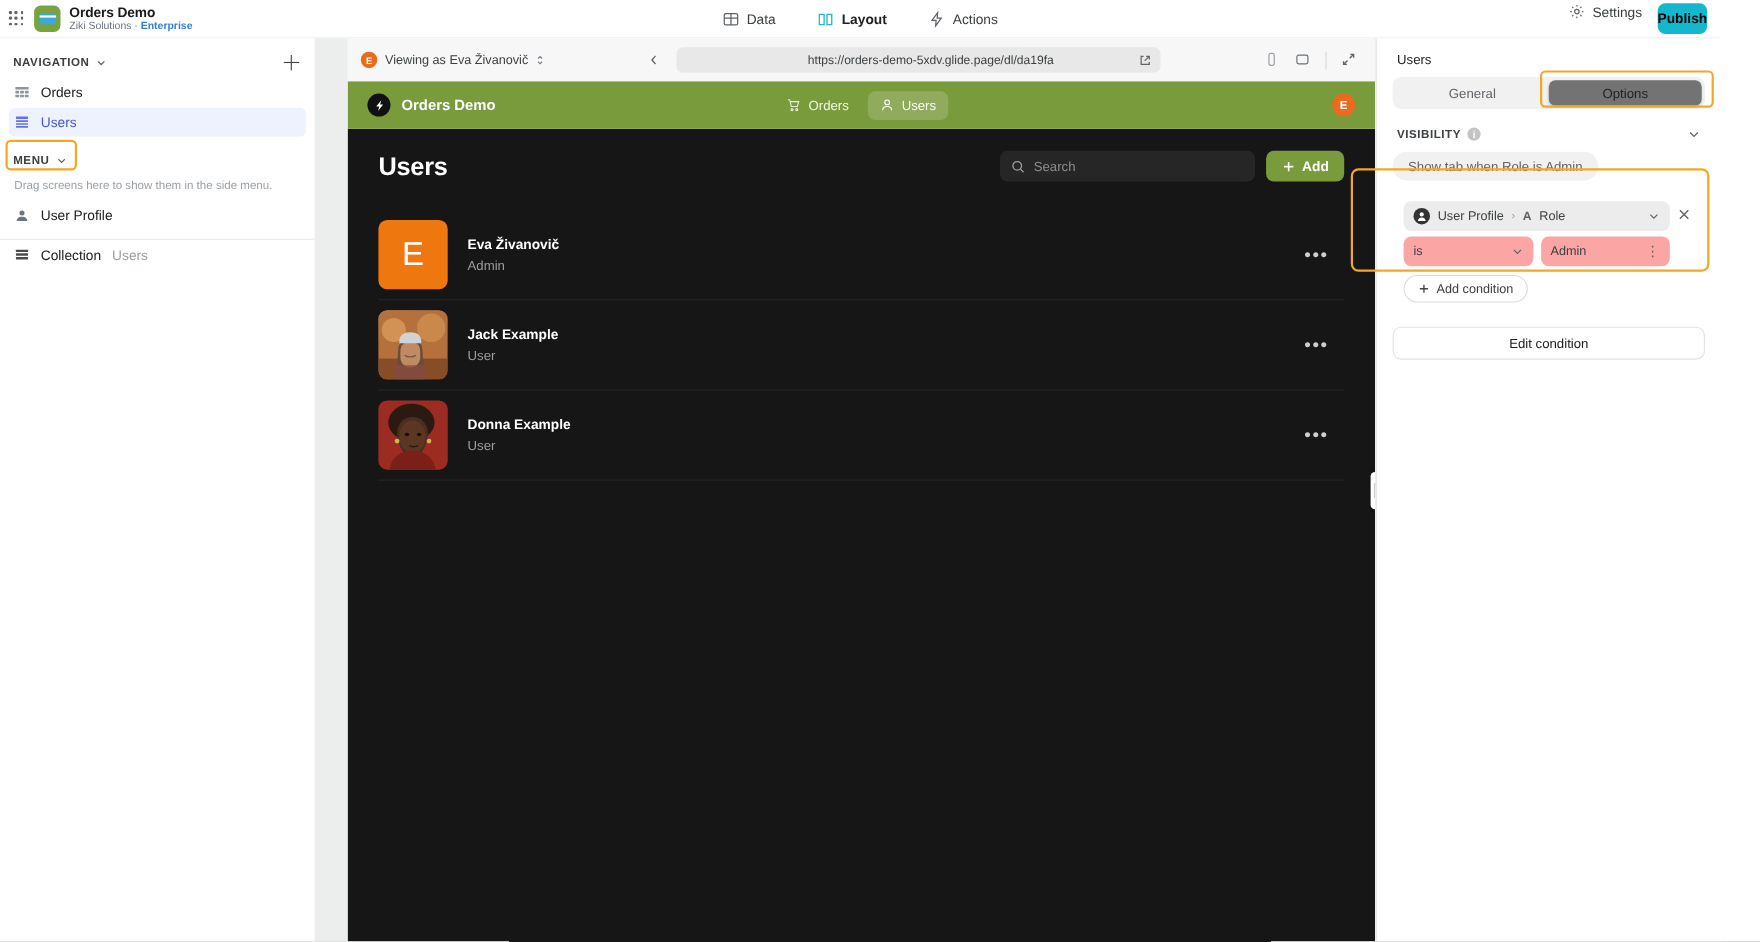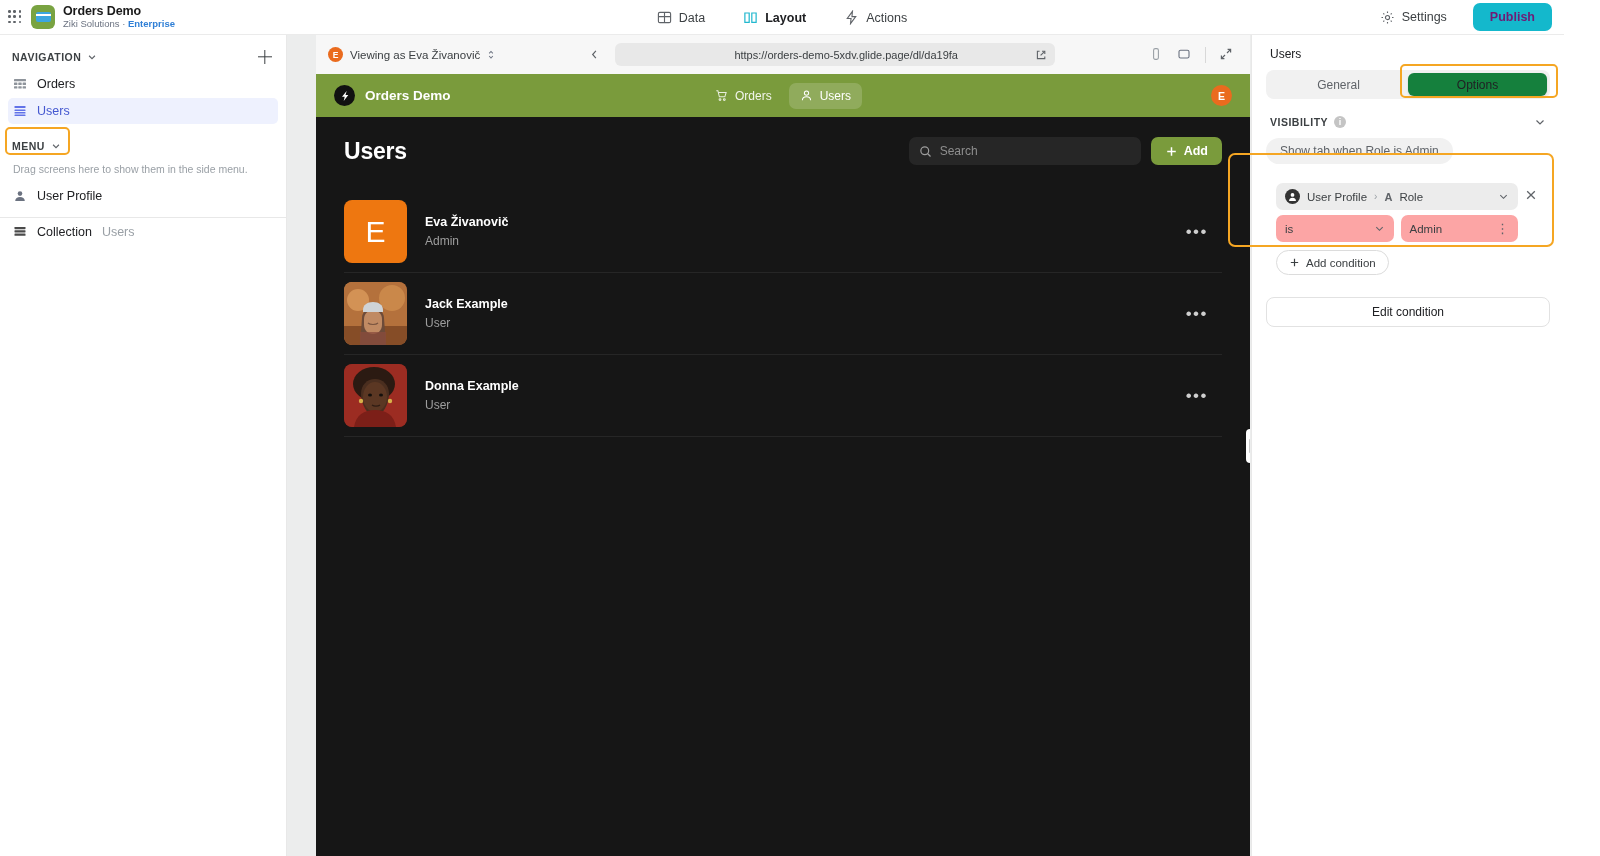--- a/index.html
+++ b/index.html
@@ -35,25 +35,25 @@
 
   .tb-center {
     position: absolute; left: 0; right: 0; top: 0; bottom: 0;
     display: flex; align-items: flex-start; justify-content: center; gap: 34px;
     pointer-events: none;
   }
   .tb-tab { pointer-events: auto; display: flex; align-items: center; gap: 7px; font-size: 12.5px; color: #3c4043; height: 35px; padding: 0 2px; }
   .tb-tab.active { color: #202124; font-weight: bold; }
   .tb-tab .ic { width: 15px; height: 15px; display: block; }
 
-  .tb-right { margin-left: auto; display: flex; align-items: center; gap: 26px; padding-right: 12px; }
+  .tb-right { margin-left: auto; display: flex; align-items: flex-start; gap: 14px; padding-right: 12px; }
   .settings-btn { display: flex; align-items: center; gap: 7px; font-size: 12.5px; color: #3c4043; }
   .publish-btn {
-    background: #14b8cc; color: #701a75; font-size: 12.5px; font-weight: bold;
-    border: none; border-radius: 7px; padding: 7px 17px; cursor: pointer;
+    background: #14b8cc; color: #000000; font-size: 12.5px; font-weight: bold;
+    border: none; border-radius: 7px; padding: 7px 0; cursor: pointer;
   }
 
   
   .body { flex: 1; display: flex; min-height: 0; }
 
   
   .sidebar { width: 287px; min-width: 287px; background: #fff; border-right: 1px solid #e8e8e8; padding-top: 0; position: relative; }
   .sb-section-head {
     display: flex; align-items: center; height: 26px; padding: 0 12px; margin-top: 9px;
   }
@@ -125,21 +125,21 @@
   .pv-row .dots { margin-left: auto; color: #cfcfcf; font-size: 17px; letter-spacing: 1.5px; cursor: pointer; line-height: 1; padding-right: 14px;}
 
   .drag-handle { position: absolute; right: -4px; top: 50%; transform: translateY(-50%); width: 8px; height: 34px; background: #fff; border-radius: 5px; box-shadow: 0 0 3px rgba(0,0,0,.22); cursor: col-resize; z-index: 20; display:flex; align-items:center; justify-content:center;}
   .drag-handle i { width:1.5px; height:14px; background:#c9c9c9; border-radius:1px; }
 
   
   .rpanel { width: 313px; min-width: 313px; background: #fff; border-left: 1px solid #e8e8e8; padding: 10px 14px; position: relative; }
   .rp-title { font-size: 12px; color: #202124; margin: 2px 0 9px 4px; }
   .seg { display: flex; background: #f1f1f1; border-radius: 8px; padding: 3px; height: 29px; }
   .seg div { flex: 1; display: flex; align-items: center; justify-content: center; font-size: 12px; color: #5f6368; border-radius: 6px; cursor: pointer; }
-  .seg div.active { background: #15803d; color: #202124; box-shadow: 0 1px 2px rgba(0,0,0,.14); }
+  .seg div.active { background: #737373; color: #202124; box-shadow: 0 1px 2px rgba(0,0,0,.14); }
   .rp-sec { display: flex; align-items: center; margin-top: 17px; padding: 0 4px; }
   .rp-sec .lbl { font-size: 10.5px; font-weight: bold; letter-spacing: 0.5px; color: #3c4043; }
   .info-i { width: 12px; height: 12px; border-radius: 50%; background: #c4c4c4; color: #fff; font-size: 9px; font-weight: bold; display: flex; align-items: center; justify-content: center; margin-left: 6px; }
   .rp-sec .chev2 { margin-left: auto; width: 12px; height: 12px; cursor: pointer; }
   .pill { display: inline-flex; align-items: center; height: 26px; background: #f1f1f1; border-radius: 13px; padding: 0 14px; font-size: 12px; color: #5f6368; margin-top: 10px; }
 
   .cond-card { background: #fff; border-radius: 8px; margin-top: 10px; padding: 9px 10px; display: flex; align-items: flex-start; gap: 6px; }
   .cond-inner { flex: 1; }
   .cond-top { display: flex; align-items: center; gap: 7px; background: #ececec; border-radius: 7px; height: 27px; padding: 0 9px; }
   .cond-top .av2 { width: 15px; height: 15px; border-radius: 50%; background: #333; display:flex; align-items:center; justify-content:center; flex:none;}

